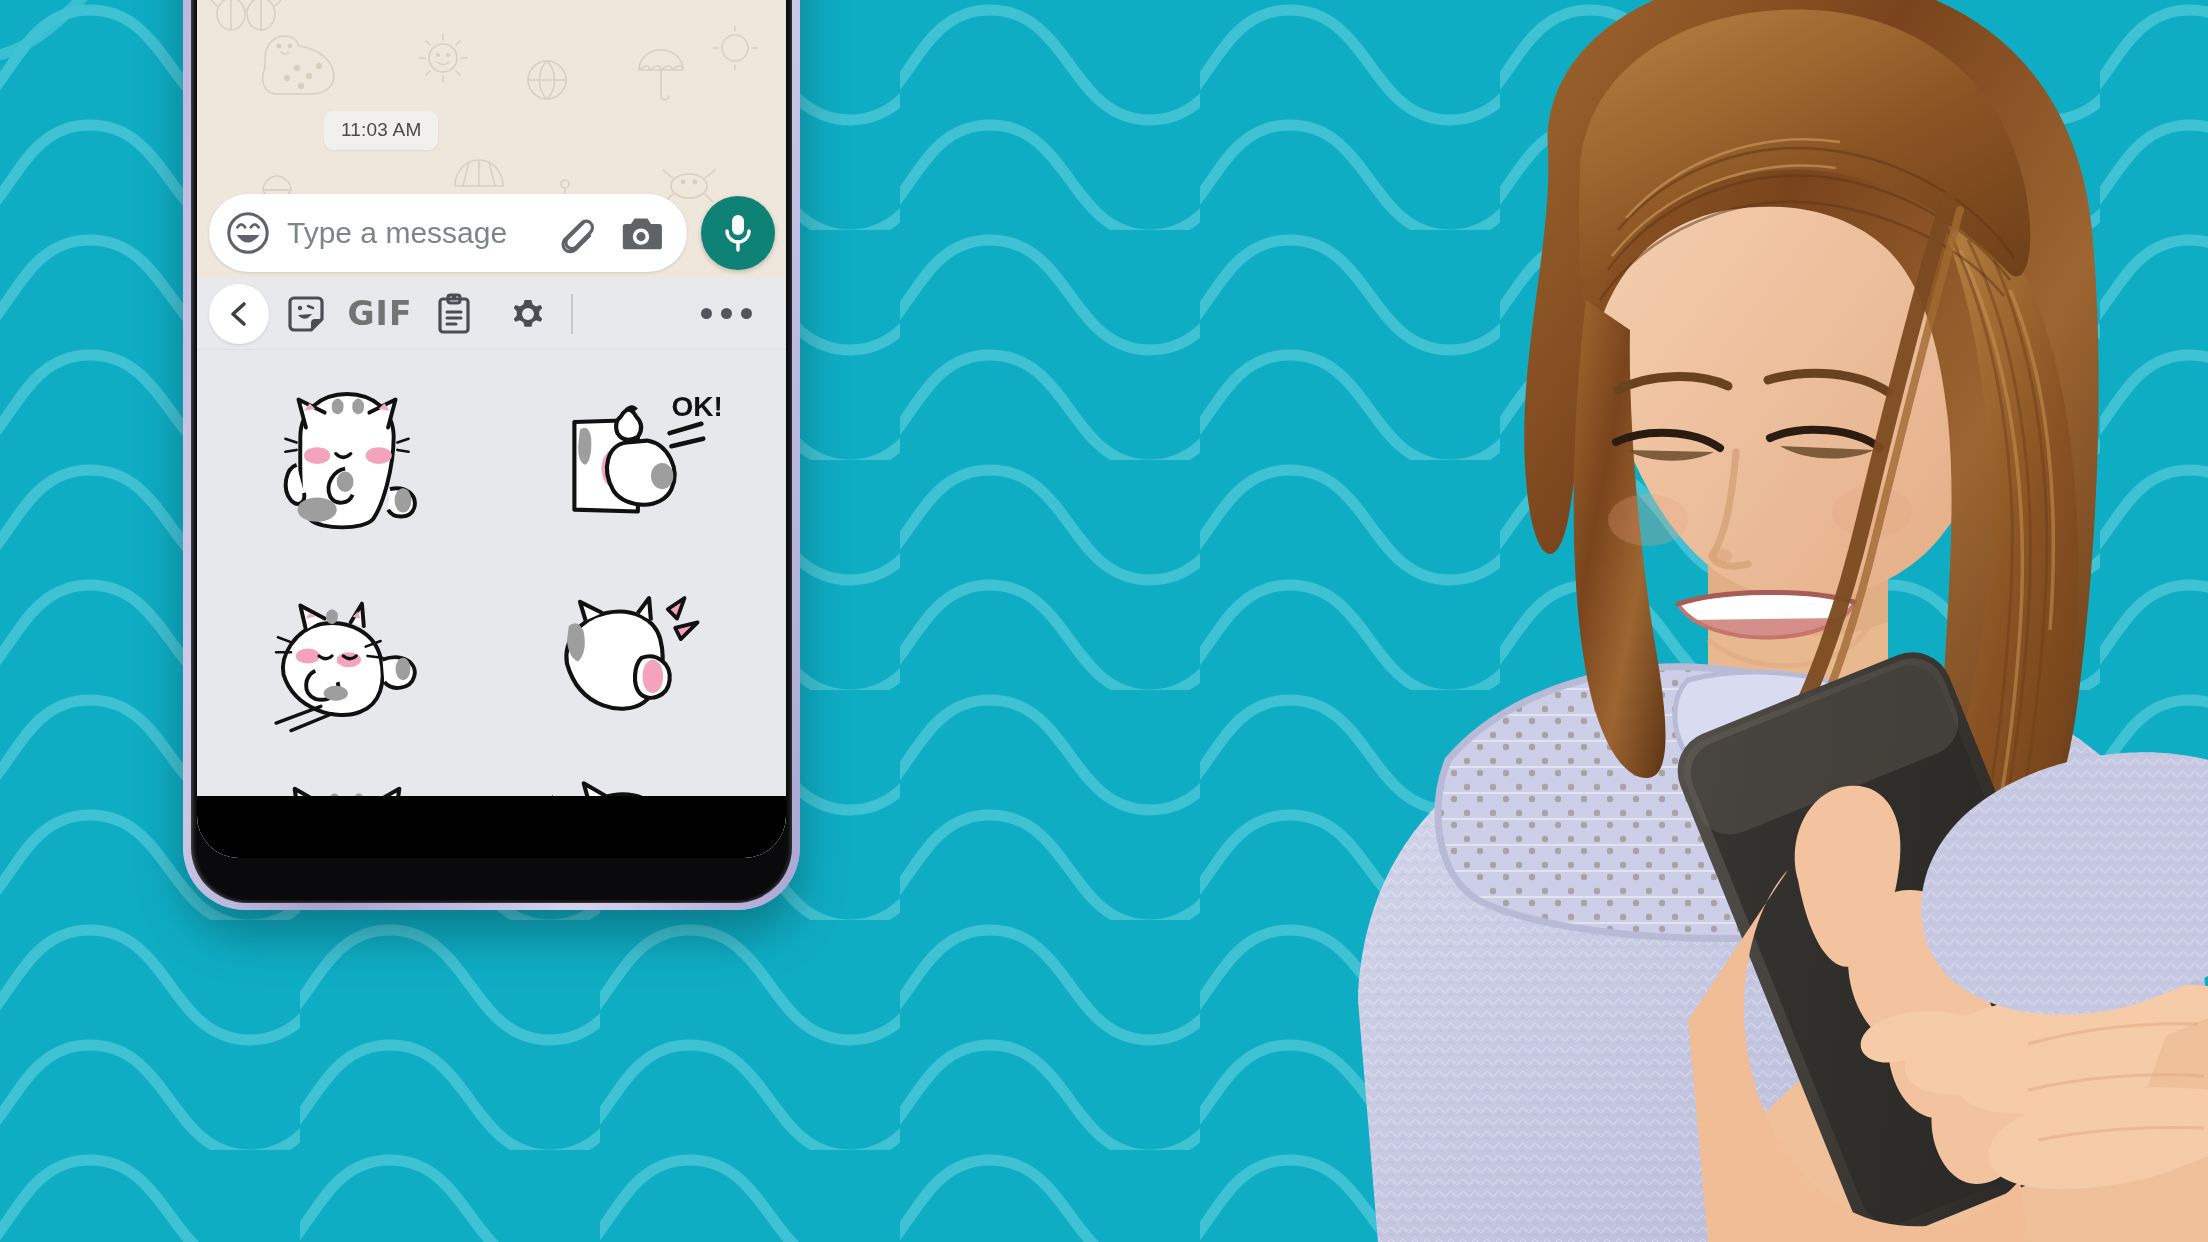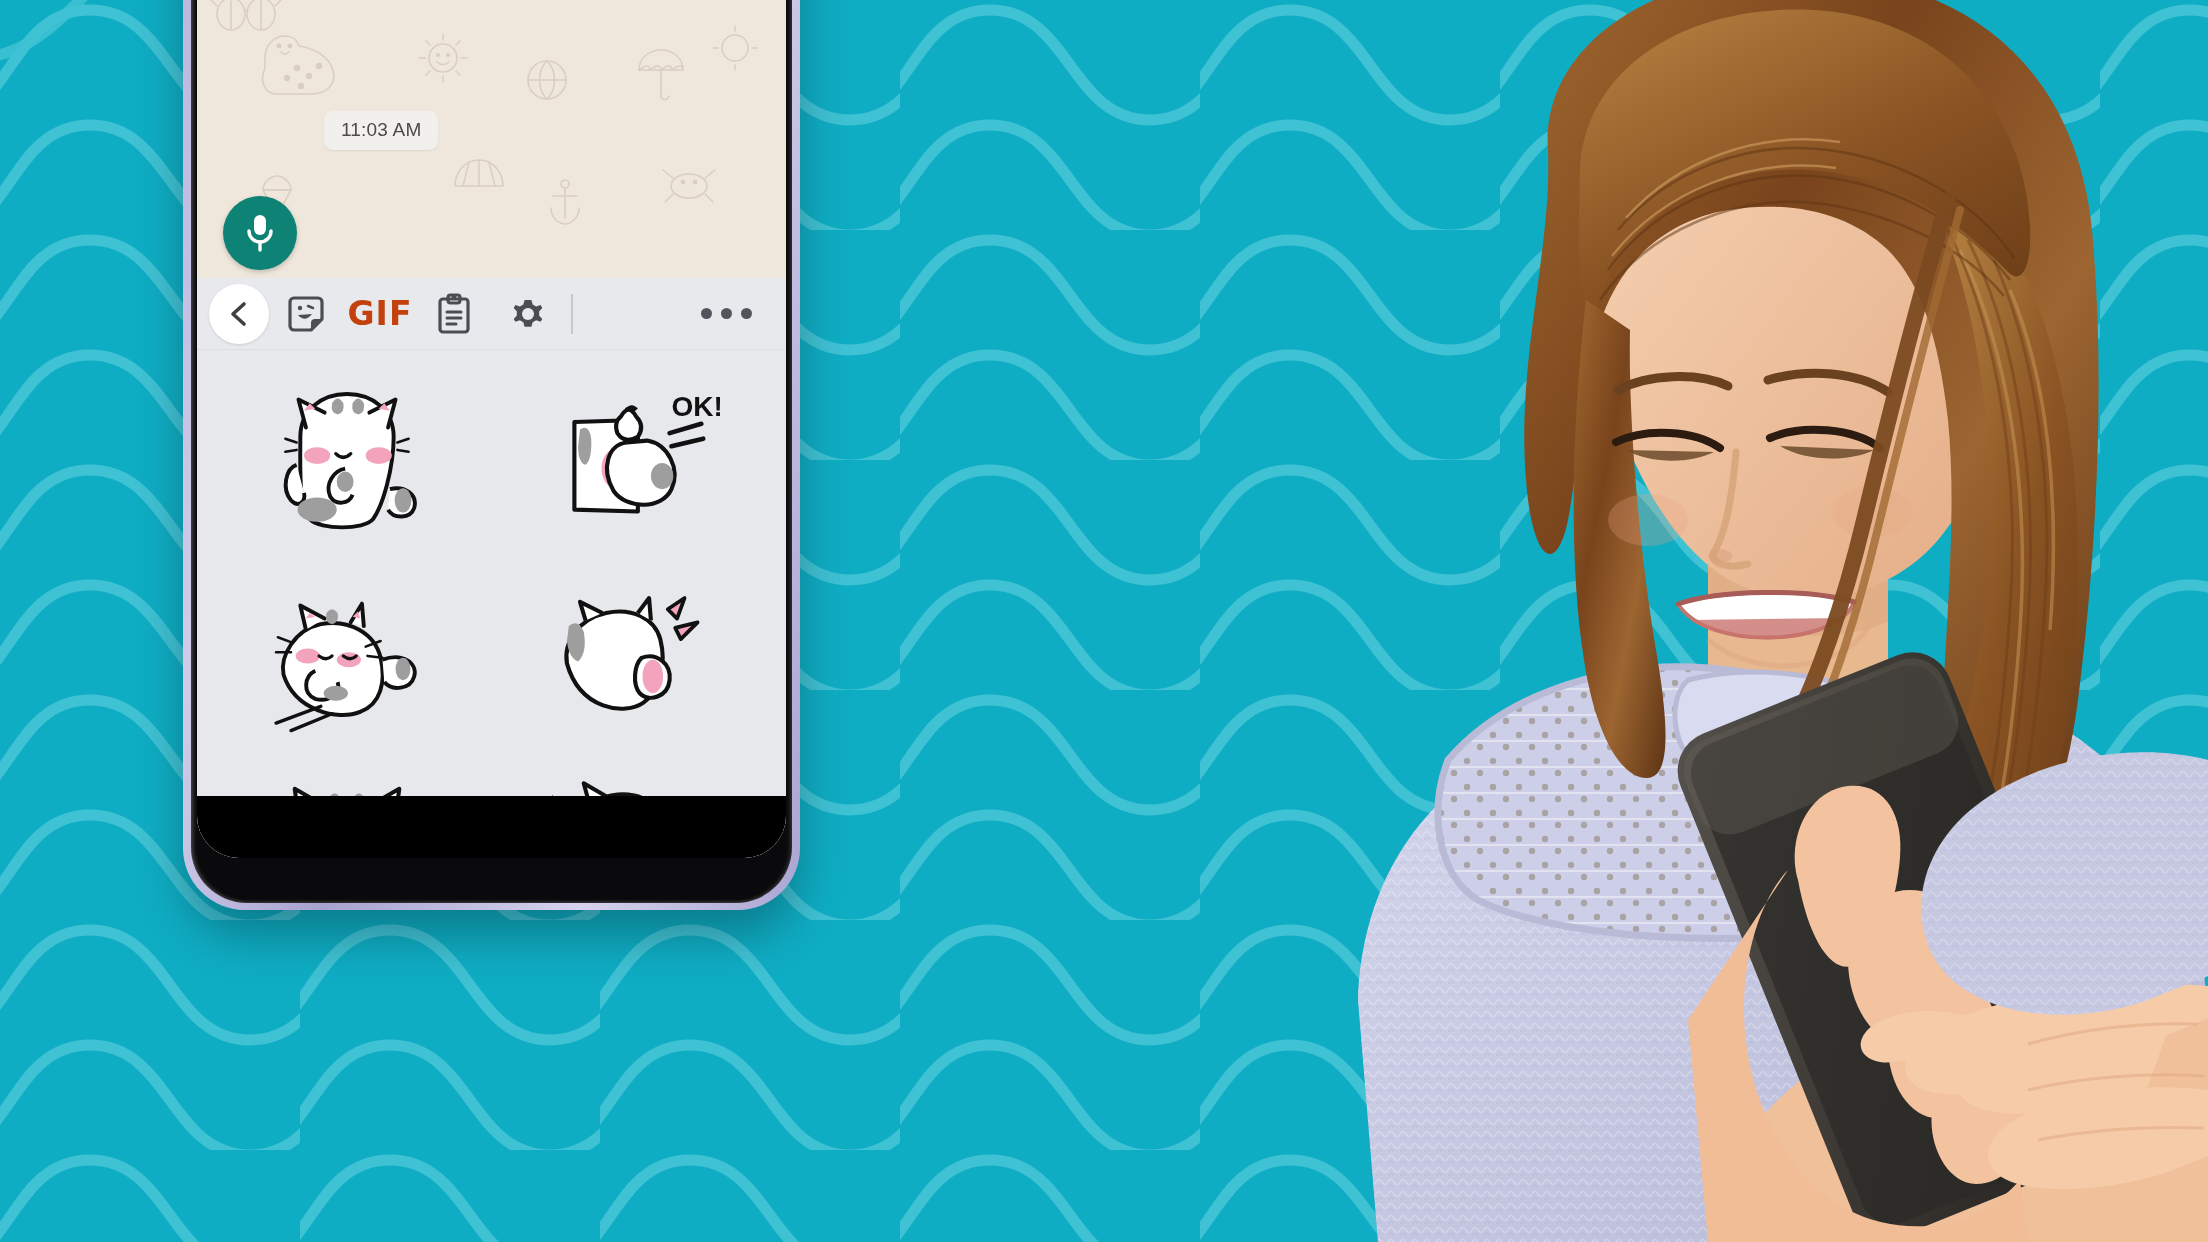--- a/index.html
+++ b/index.html
@@ -126,21 +126,21 @@
     display:flex; align-items:center; justify-content:center;
     box-shadow:0 1px 3px rgba(0,0,0,.12);
     flex:0 0 auto;
   }
   .tb-item {
     flex:0 0 auto;
     display:flex; align-items:center; justify-content:center;
     width:74px; height:72px;
   }
   .tb-gif {
-    font-size:33px; font-weight:bold; color:#c2410c;
+    font-size:33px; font-weight:bold; color:#737373;
     letter-spacing:1px;
     font-family:"DejaVu Sans", sans-serif;
   }
   .tb-divider {
     width:2px; height:40px; background:#c5c8cd; flex:0 0 auto;
     margin:0 6px;
   }
   .tb-spacer { flex:1; }
   .tb-dots { display:flex; gap:9px; margin-right:34px; flex:0 0 auto; }
   .tb-dots i { width:11px; height:11px; border-radius:50%; background:#52565c; display:block; }
@@ -301,20 +301,39 @@
             <circle cx="18" cy="4" r="4"></circle>
             <path d="M18,8 L18,38 M6,16 L30,16 M4,28 C4,38 12,44 18,44 C24,44 32,38 32,28"></path>
           </g>
         </g>
       </svg>
 
       <div class="ts-pill">11:03 AM</div>
     </div>
 
     <div class="input-row">
+      <div class="input-pill">
+        <svg class="emoji-btn" viewBox="0 0 48 48">
+          <circle cx="24" cy="24" r="20" fill="none" stroke="#5f6368" stroke-width="3.2"></circle>
+          <path d="M13,18 q4,-6 8,0" fill="none" stroke="#5f6368" stroke-width="3" stroke-linecap="round"></path>
+          <path d="M27,18 q4,-6 8,0" fill="none" stroke="#5f6368" stroke-width="3" stroke-linecap="round"></path>
+          <path d="M12,26 q12,16 24,0 Z" fill="#5f6368"></path>
+        </svg>
+        <div class="msg-placeholder">Type a message</div>
+        <svg class="clip-btn" viewBox="0 0 48 48">
+          <path d="M34,12 L16,30 a6.5,6.5 0 0 0 9.2,9.2 L41,23" fill="none" stroke="#5f6368" stroke-width="3.4" stroke-linecap="round"></path>
+          <path d="M41,23 a7,7 0 0 0 -9.9,-9.9 L13,31" fill="none" stroke="#5f6368" stroke-width="3.4" stroke-linecap="round"></path>
+          <path d="M13,31 a8,8 0 0 0 11.3,11.3 L40,27" fill="none" stroke="#5f6368" stroke-width="3.4" stroke-linecap="round"></path>
+        </svg>
+        <svg class="cam-btn" viewBox="0 0 48 44">
+          <path d="M4,12 h9 l4,-6 h14 l4,6 h9 a3,3 0 0 1 3,3 v22 a3,3 0 0 1 -3,3 h-37 a3,3 0 0 1 -3,-3 v-22 a3,3 0 0 1 3,-3 z" fill="#5f6368"></path>
+          <circle cx="24" cy="26" r="9" fill="#ffffff"></circle>
+          <circle cx="24" cy="26" r="5" fill="#5f6368"></circle>
+        </svg>
+      </div>
       <div class="mic-btn">
         <svg width="36" height="42" viewBox="0 0 36 42">
           <rect x="12" y="3" width="12" height="20" rx="6" fill="#ffffff"></rect>
           <path d="M7,19 a11,11 0 0 0 22,0" fill="none" stroke="#ffffff" stroke-width="3.4" stroke-linecap="round"></path>
           <path d="M18,30 L18,38" stroke="#ffffff" stroke-width="3.4" stroke-linecap="round"></path>
         </svg>
       </div>
     </div>
 
     <div class="sticker-toolbar">

